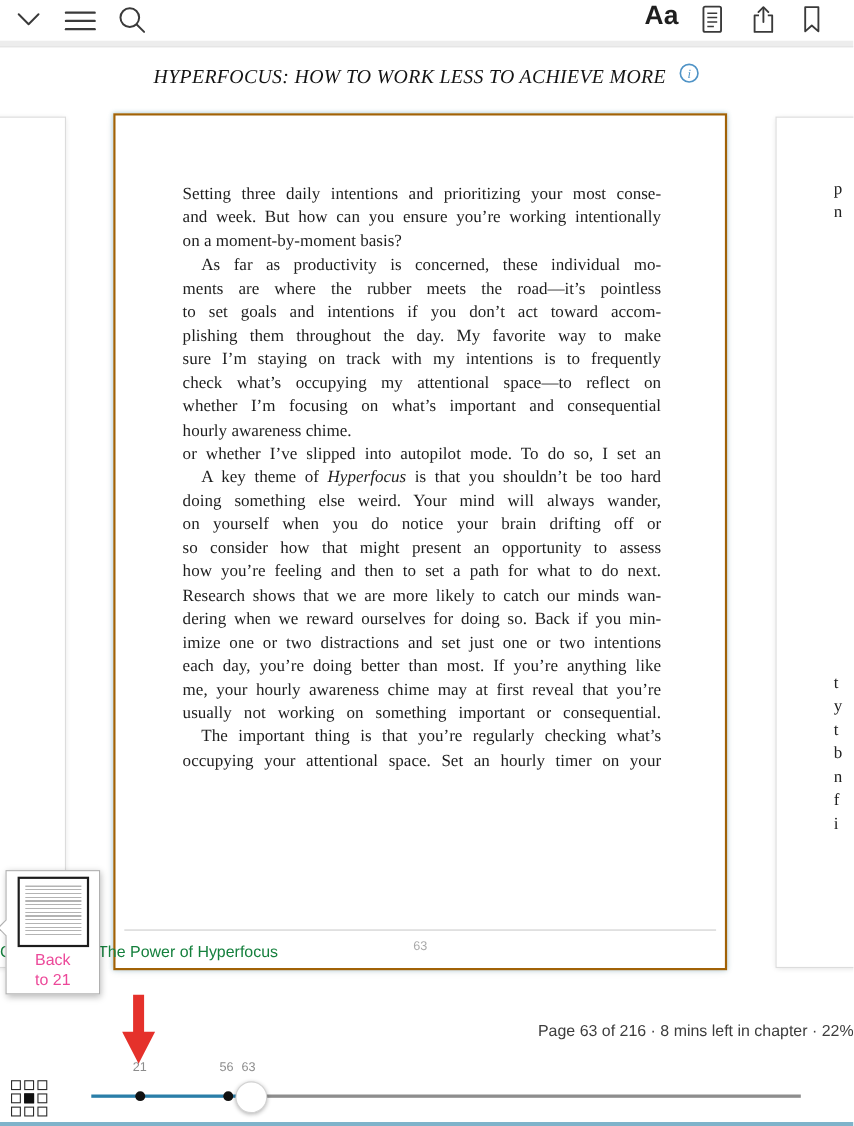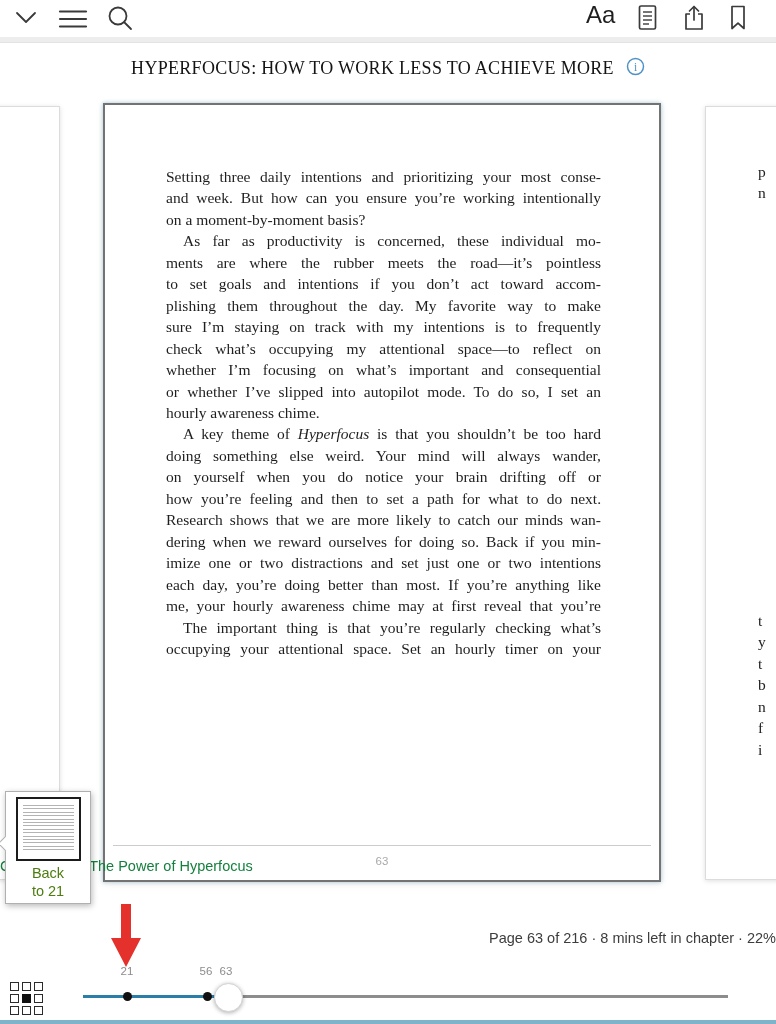--- a/index.html
+++ b/index.html
@@ -4,61 +4,61 @@
 <style>
   html,body{margin:0;padding:0;background:#fff;}
   .stage{position:relative;width:776px;height:1024px;background:#fff;overflow:hidden;
          font-family:"Liberation Sans",sans-serif;}
 
   
   .toolbar{position:absolute;left:0;top:0;width:776px;height:37px;background:#fff;z-index:8;}
   .tb-icon{position:absolute;top:5px;cursor:pointer;}
   .tb-icon svg{display:block;}
   .aa-btn{position:absolute;left:586px;top:1px;font-size:24px;color:#1f1f1f;
-          font-family:"Liberation Sans",sans-serif;}
+          font-family:"Liberation Sans",sans-serif;font-weight:bold;}
   .toolbar-divider{position:absolute;left:0;top:37px;width:776px;height:5px;background:#ededed;
           border-bottom:1px solid #e3e3e3;z-index:8;}
 
   
   .title-row{position:absolute;left:0;top:57px;width:776px;display:flex;align-items:center;
-             justify-content:center;gap:12px;z-index:8;}
+             justify-content:center;gap:12px;z-index:8;font-style:italic;}
   .book-title{font-family:"Liberation Serif",serif;font-size:18px;letter-spacing:.3px;color:#141414;}
 
   
   .page-side{position:absolute;top:106px;height:772px;background:#fff;border:1px solid #dcdcdc;
              box-shadow:0 1px 5px rgba(0,0,0,.13);z-index:1;}
   .page-left{left:-22px;width:80px;}
   .page-right{left:705px;width:100px;}
   .frag-block{position:absolute;left:52px;font-family:"Liberation Serif",serif;
               font-size:15.5px;line-height:21.45px;color:#222;}
   .frag-top{top:54px;}
   .frag-bottom{top:503px;}
 
   .page-main{position:absolute;left:103px;top:103px;width:554px;height:775px;background:#fff;
-             border:2px solid #737373;z-index:2;
+             border:2px solid #a16207;z-index:2;
              box-shadow:0 0 4px rgba(70,150,180,.45),0 2px 8px rgba(0,0,0,.08);}
   .book-text{position:absolute;left:61px;right:58px;top:61px;
              font-family:"Liberation Serif",serif;font-size:15.5px;line-height:21.45px;color:#1e1e1e;}
   .bl{text-align:justify;text-align-last:justify;}
   .bl.end{text-align-last:left;}
   .bl.ind{text-indent:17px;}
   .page-sep{position:absolute;left:8px;right:8px;bottom:34px;height:1px;background:#cccccc;}
   .page-num{position:absolute;left:0;right:0;bottom:13px;text-align:center;
             font-size:11.5px;color:#a9a9a9;}
 
   
   .back-card{position:absolute;left:5px;top:791px;width:84px;height:111px;background:#fff;
              border:1px solid #b0b0b0;box-shadow:1px 2px 6px rgba(0,0,0,.28);z-index:6;cursor:pointer;}
   .notch{position:absolute;left:-6px;top:46px;width:10px;height:10px;background:#fff;
          border-left:1px solid #b0b0b0;border-bottom:1px solid #b0b0b0;transform:rotate(45deg);}
   .mini-page{margin:5px auto 0;width:61px;height:60px;border:2px solid #1c1c1c;background:#fff;
              position:relative;}
   .mini-lines{position:absolute;left:5px;right:5px;top:6px;bottom:8px;opacity:.75;
       background:repeating-linear-gradient(to bottom,#9a9a9a 0,#9a9a9a 1px,transparent 1px,transparent 3.4px);}
-  .back-label{margin-top:3px;text-align:center;font-size:14.5px;line-height:18px;color:#4d7c0f;}
+  .back-label{margin-top:3px;text-align:center;font-size:14.5px;line-height:18px;color:#ec4899;}
 
   
   .chapter-line{position:absolute;left:0;right:0;top:858px;
                 font-size:14.5px;color:#15803d;z-index:4;}
   .progress-line{position:absolute;left:0;right:0;top:930px;text-align:right;
                  font-size:14.5px;color:#3d3d3d;z-index:4;}
 
   
   .red-arrow{position:absolute;left:111px;top:904px;z-index:7;}
 
@@ -164,31 +164,33 @@
         <div class="bl">Setting three daily intentions and prioritizing your most conse-</div>
         <div class="bl">and week. But how can you ensure you’re working intentionally</div>
         <div class="bl end">on a moment-by-moment basis?</div>
         <div class="bl ind">As far as productivity is concerned, these individual mo-</div>
         <div class="bl">ments are where the rubber meets the road—it’s pointless</div>
         <div class="bl">to set goals and intentions if you don’t act toward accom-</div>
         <div class="bl">plishing them throughout the day. My favorite way to make</div>
         <div class="bl">sure I’m staying on track with my intentions is to frequently</div>
         <div class="bl">check what’s occupying my attentional space—to reflect on</div>
         <div class="bl">whether I’m focusing on what’s important and consequential</div>
+        <div class="bl end">hourly awareness chime.</div>
         <div class="bl">or whether I’ve slipped into autopilot mode. To do so, I set an</div>
-        <div class="bl end">hourly awareness chime.</div>
         <div class="bl ind">A key theme of <em>Hyperfocus</em> is that you shouldn’t be too hard</div>
         <div class="bl">doing something else weird. Your mind will always wander,</div>
         <div class="bl">on yourself when you do notice your brain drifting off or</div>
+        <div class="bl">so consider how that might present an opportunity to assess</div>
         <div class="bl">how you’re feeling and then to set a path for what to do next.</div>
         <div class="bl">Research shows that we are more likely to catch our minds wan-</div>
         <div class="bl">dering when we reward ourselves for doing so. Back if you min-</div>
         <div class="bl">imize one or two distractions and set just one or two intentions</div>
         <div class="bl">each day, you’re doing better than most. If you’re anything like</div>
         <div class="bl">me, your hourly awareness chime may at first reveal that you’re</div>
+        <div class="bl">usually not working on something important or consequential.</div>
         <div class="bl ind">The important thing is that you’re regularly checking what’s</div>
         <div class="bl">occupying your attentional space. Set an hourly timer on your</div>
       </div>
     <div class="page-sep"></div>
     <div class="page-num">63</div>
   </div>
 
   <div class="back-card">
     <div class="notch"></div>
     <div class="mini-page">

